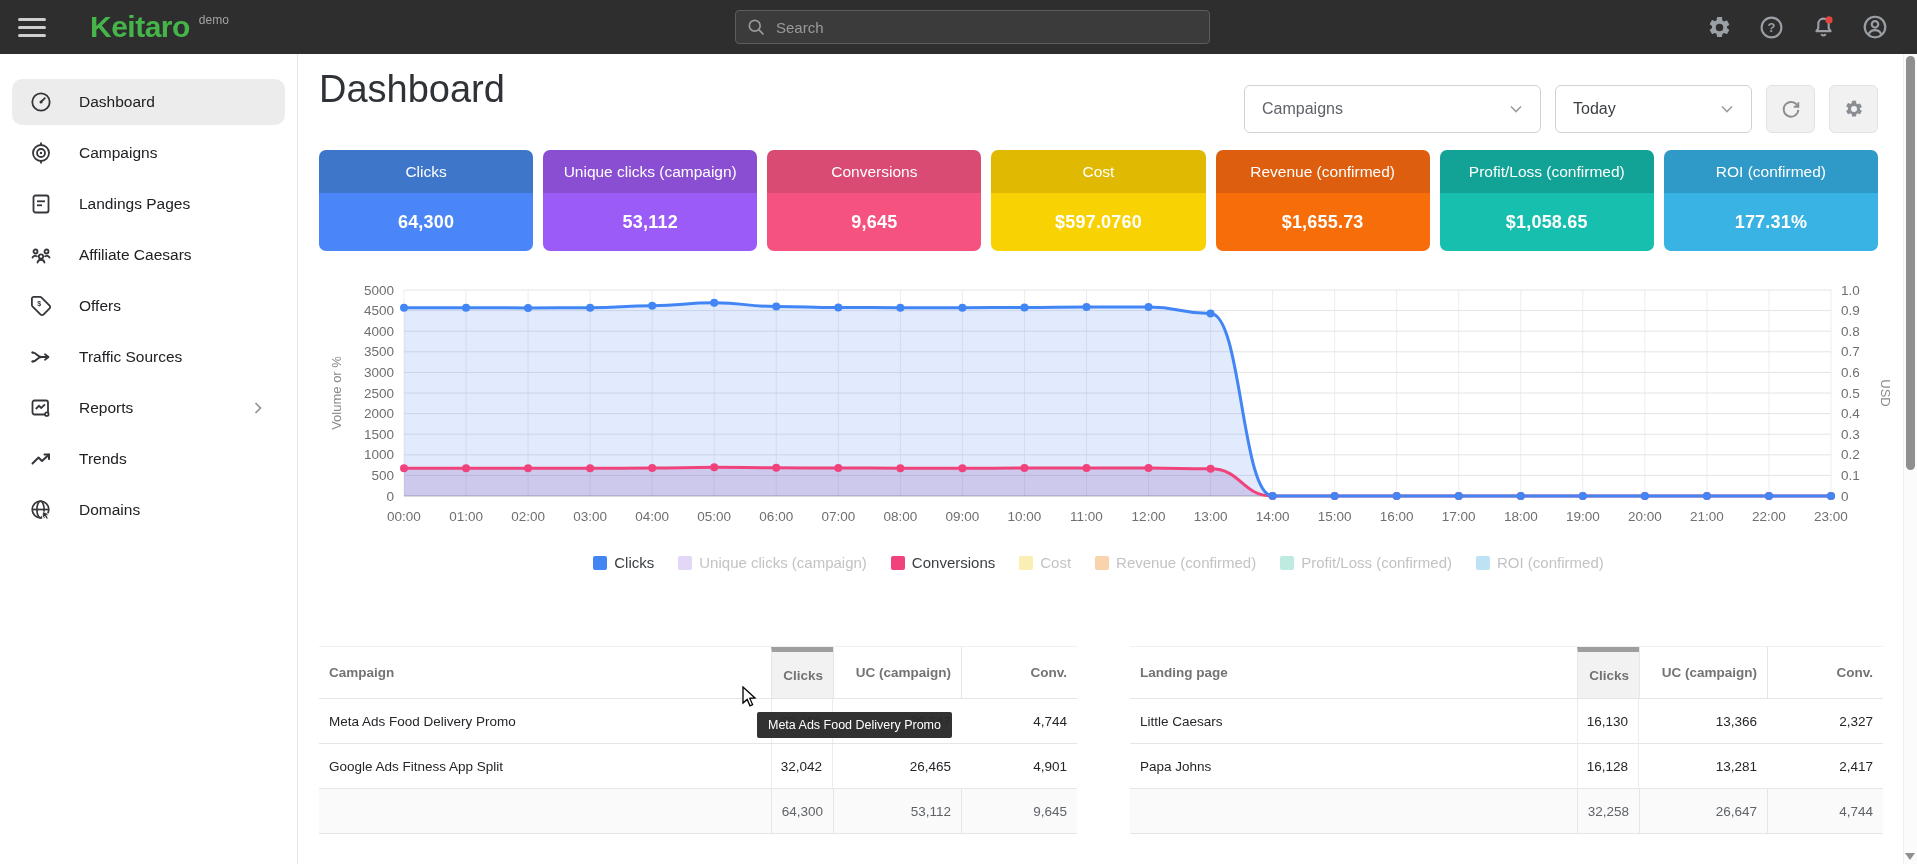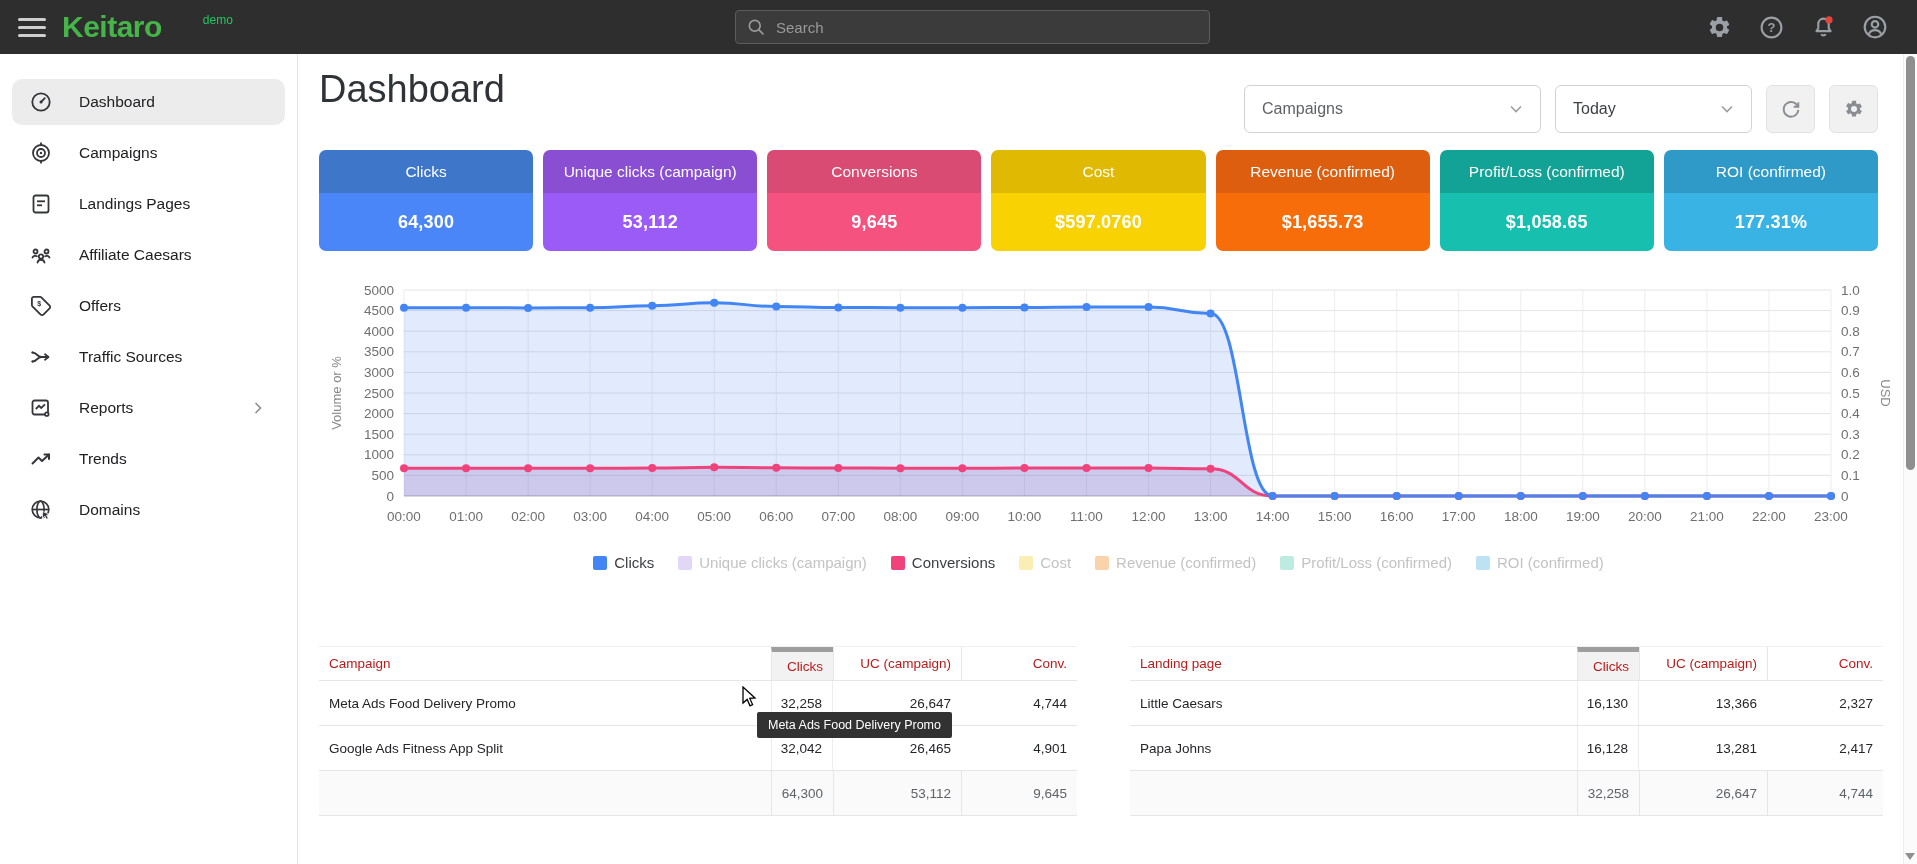--- a/index.html
+++ b/index.html
@@ -3,23 +3,23 @@
 <meta charset="utf-8">
 <style>
   * { box-sizing: border-box; margin: 0; padding: 0; }
   html,body { width:1917px; height:864px; overflow:hidden; }
   body { font-family:"Liberation Sans", sans-serif; background:#fff; position:relative; }
 
   
   .topbar { position:absolute; left:0; top:0; width:1917px; height:54px; background:#2e2e2e; display:flex; align-items:center; z-index:30; }
   .hamburger { position:absolute; left:18px; top:14px; width:28px; height:26px; background:none; border:none; cursor:pointer; display:flex; flex-direction:column; justify-content:center; gap:5px; }
   .hamburger span { display:block; height:3px; border-radius:2px; background:#cfcfcf; }
-  .logo-wrap { position:absolute; left:62px; top:0; height:54px; display:flex; align-items:center;gap:32px; }
+  .logo-wrap { position:absolute; left:90px; top:0; height:54px; display:flex; align-items:center; }
   .logo-text { color:#45b549; font-size:30px; font-weight:700; letter-spacing:-0.5px; }
-  .logo-env { color:#22c55e; font-size:12px; margin-left:9px; position:relative; top:-7px; }
+  .logo-env { color:#a3a3a3; font-size:12px; margin-left:9px; position:relative; top:-7px; }
   .searchbox { position:absolute; left:735px; top:10px; width:475px; height:34px; background:#3b3b3b; border:1px solid #5c5c5c; border-radius:4px; display:flex; align-items:center; padding:5px 10px; }
   .searchbox input { flex:1; background:transparent; border:none; outline:none; color:#ddd; font-size:15px; margin-left:10px; font-family:"Liberation Sans",sans-serif; }
   .searchbox input::placeholder { color:#9a9a9a; }
   .topbar-icons { position:absolute; right:28px; top:0; height:54px; display:flex; align-items:center; gap:24px; }
   .tb-btn { background:none; border:none; cursor:pointer; width:28px; height:28px; display:flex; align-items:center; justify-content:center; position:relative; }
 
   
   .sidebar { position:absolute; left:0; top:54px; width:298px; height:810px; background:#fff; border-right:1px solid #e4e4e4; padding-top:20px; z-index:10; }
   .side-item { display:flex; align-items:center; height:46px; margin:5px 12px; padding:0 17px; border-radius:10px; cursor:pointer; color:#202124; font-size:15.5px; }
   .side-item.active { background:#ececec; }
@@ -48,21 +48,21 @@
   .legend-item { display:flex; align-items:center; gap:7px; cursor:pointer; }
   .legend-sq { width:14px; height:14px; border-radius:2px; flex:none; }
   .legend-item .lg-label { color:#c3c3c3; }
   .legend-item.active .lg-label { color:#3c4043; }
 
   
   .tables-row { position:absolute; left:20px; top:592px; width:1564px; display:flex; gap:53px; }
   .dtable { width:758px; flex:none; }
   .dtable:last-child { width:753px; }
   .trow { display:flex; align-items:stretch; border-bottom:1px solid #e6e6e6; background:#fff; }
-  .thead { height:35px; color:#b91c1c; font-size:13.5px; border-top:1px solid #f0f0f0; }
+  .thead { height:53px; color:#737373; font-size:13.5px; border-top:1px solid #f0f0f0;font-weight:bold; }
   .tdata { height:45px; font-size:13.5px; color:#24262a; }
   .tfoot { height:45px; background:#fafafa; color:#5f6368; font-size:13.5px; }
   .cell { padding:0 10px; display:flex; align-items:center; overflow:hidden; white-space:nowrap; }
   .c0 { flex:1; }
   .c1 { width:62px; } .c2 { width:128px; } .c3 { width:116px; }
   .num { justify-content:flex-end; }
   .thead .num, .tfoot .num { border-left:1px solid #e6e6e6; }
   .tdata .c1 { border-left:1px solid #ececec; border-right:1px solid #ececec; }
   .thead .c1.sorted { background:#f2f2f2; border-top:5px solid #9e9e9e; }
 

